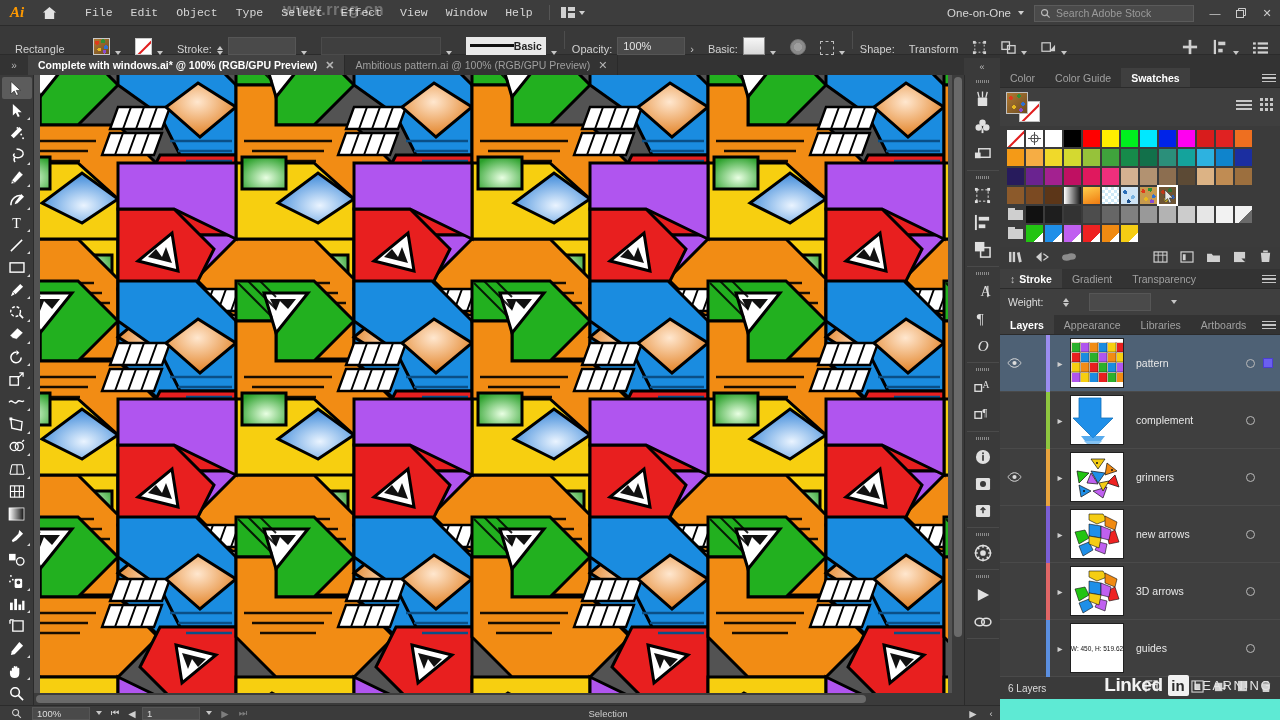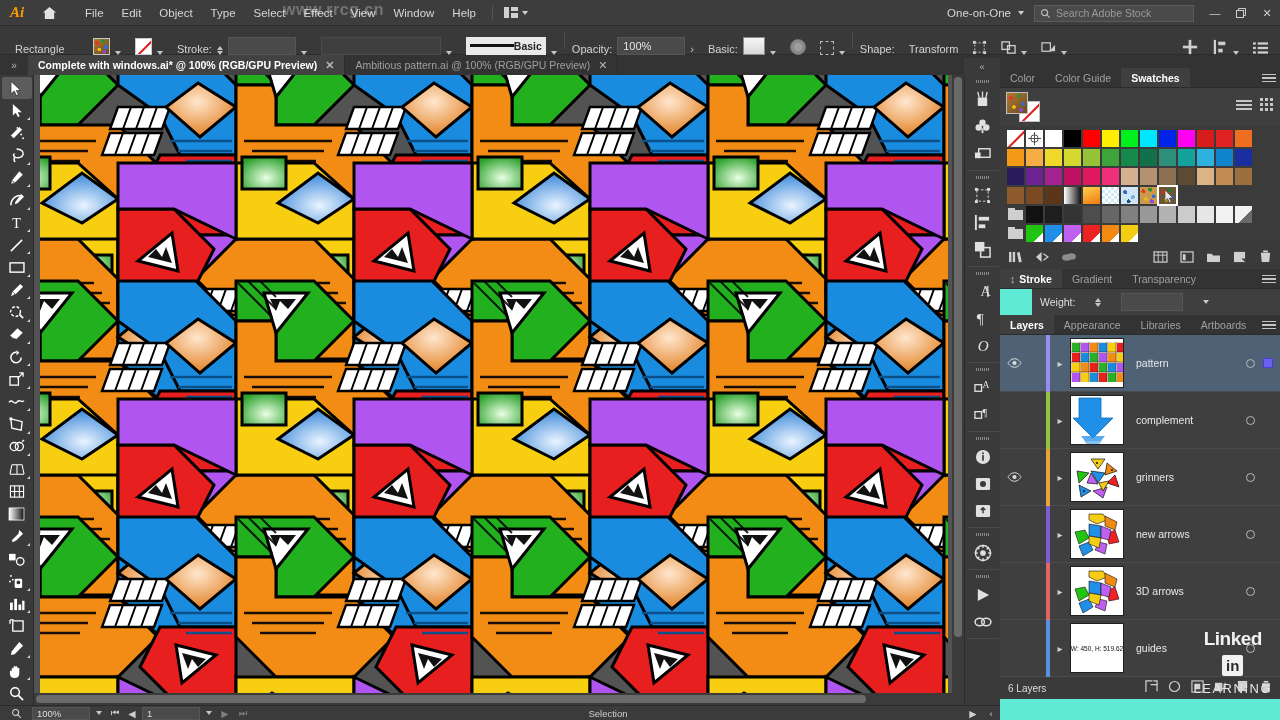--- a/index.html
+++ b/index.html
@@ -18,21 +18,21 @@
     border-bottom:1px solid #2b2b2b;
   }
   .ai-logo{
     width:34px; height:26px; display:flex; align-items:center; justify-content:center;
     color:#ff9a00; font-weight:bold; font-size:15px; font-style:italic;
     font-family:"Liberation Serif", serif;
   }
   .home-ico{ width:30px;height:26px;display:flex;align-items:center;justify-content:center;}
   .menu-items{ display:flex; align-items:center; height:26px; margin-left:12px; }
   .menu-items > span{
-    color:#d6d6d6; font-size:11.5px; padding:0 9px; line-height:26px; cursor:default;
+    color:#d6d6d6; font-size:11.5px; padding:0 9px; line-height:26px; cursor:default;font-family:Liberation Mono, monospace;
   }
   .mbar-divider{ width:1px;height:15px;background:#555; margin:0 7px;}
   .arrange-btn{ display:flex;align-items:center;gap:4px; padding:0 4px;}
   .arrange-icon{ width:14px;height:11px; position:relative;}
   .arrange-icon i{ position:absolute; background:#d0d0d0; display:block;}
   .arrange-icon i:nth-child(1){ left:0;top:0;width:5px;height:11px;}
   .arrange-icon i:nth-child(2){ left:7px;top:0;width:7px;height:4px;}
   .arrange-icon i:nth-child(3){ left:7px;top:6px;width:7px;height:5px;}
   .caret{ width:0;height:0;border-left:3.5px solid transparent;border-right:3.5px solid transparent;border-top:4px solid #cfcfcf;display:inline-block;}
   .mbar-right{ position:absolute; right:0; top:0; height:26px; display:flex; align-items:center;}
@@ -196,21 +196,21 @@
   .sw-row{ display:flex; }
   .sw-cell{ width:19px; height:19px; border:1px solid #3b3b3b; }
   .sw-cell.sel{ outline:2px solid #fff; outline-offset:-1px; z-index:3; position:relative;}
   .sw-folder{ width:19px;height:19px; position:relative;}
   .sw-folder:before{ content:""; position:absolute; left:2px;top:5px;width:15px;height:10px;background:#cfcfcf;}
   .sw-folder:after{ content:""; position:absolute; left:2px;top:3px;width:7px;height:3px;background:#cfcfcf;}
   .sw-footer{ height:22px; background:#3a3a3a; display:flex; align-items:center; gap:12px; padding:0 8px;}
   .sw-footer .spacer{ flex:1; }
   .fico{ color:#d0d0d0; font-size:12px; }
 
-  .stroke-weight{ height:26px; display:flex;align-items:center;gap:20px; padding:0 8px; background:#3f3f3f;margin-left:32px;}
+  .stroke-weight{ height:26px; display:flex;align-items:center;gap:20px; padding:0 8px; background:#3f3f3f;}
 
   
   .layer-row{
     height:57px; display:flex; align-items:center; border-bottom:1px solid #4a4a4a;
     background:#3f3f3f; position:relative;
   }
   .layer-row.sel{ background:#4e6175; }
   .eye-col{ width:28px; display:flex;align-items:center;justify-content:center;}
   .lock-col{ width:18px;}
   .colorbar{ width:4px; height:57px;}
@@ -229,21 +229,20 @@
   .statusbar{
     position:absolute; left:0; bottom:0; width:1000px; height:15px; background:#3b3b3b;
     display:flex; align-items:center; gap:0; border-top:1px solid #2b2b2b;
   }
   .st-cell{ display:flex;align-items:center;justify-content:center;height:15px;color:#cfcfcf;font-size:9.5px;}
   .st-inp{ background:#4a4a4a;border:1px solid #565656;height:13px;display:flex;align-items:center;padding:0 4px;color:#ddd;font-size:9.5px;}
 
   .linkedin{
     position:absolute; right:8px; bottom:24px; display:flex; align-items:center; gap:5px;
     pointer-events:none;
-    flex-direction:column;
   }
   .li-text{ color:#f2f2f2; font-size:19px; font-weight:bold; letter-spacing:-0.5px;}
   .li-box{ width:21px;height:21px;background:#f2f2f2;color:#2b2b2b;font-weight:bold;
     font-size:15px; display:flex;align-items:center;justify-content:center; border-radius:2px;}
   .li-learn{ color:#e4e4e4; font-size:13px; letter-spacing:1.5px;}
 </style>
 </head>
 <body>
 
 <div id="app">

